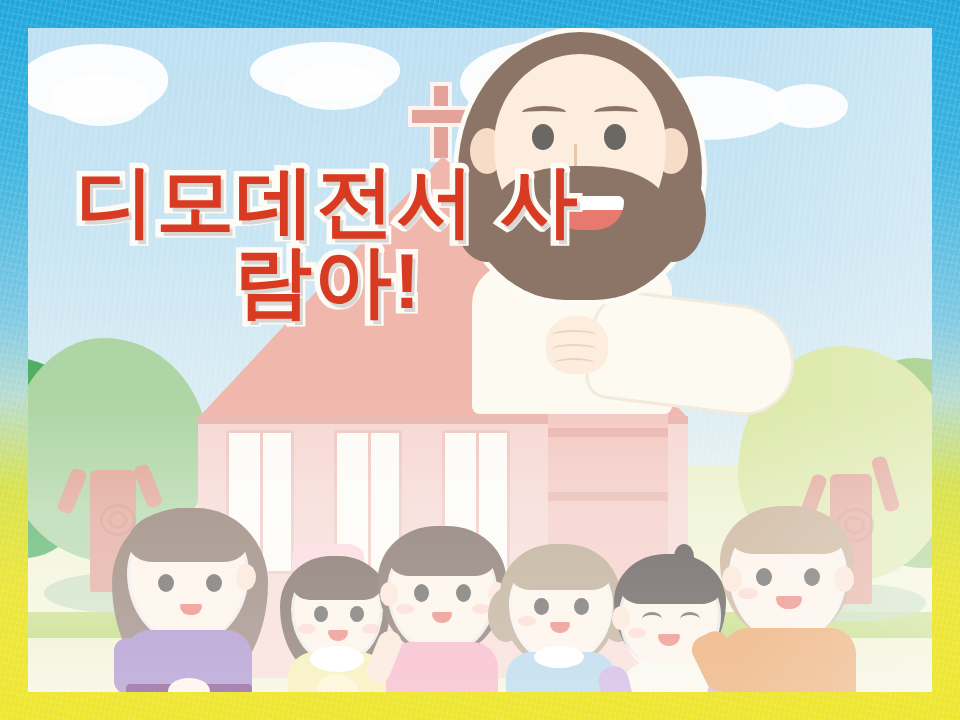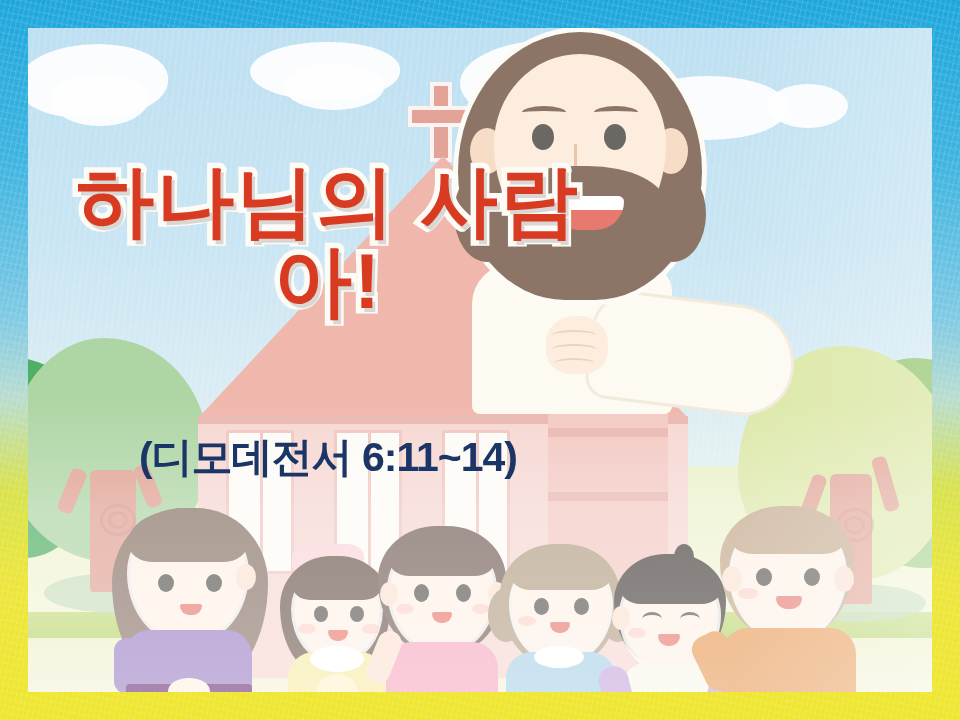--- a/index.html
+++ b/index.html
@@ -449,19 +449,18 @@
       <div class="p-blush" style="left:34px; top:88px; width:20px; height:11px;"></div>
       <div class="p-mouth" style="left:72px; top:96px; width:26px; height:13px;"></div>
       <div class="p-body" style="left:18px; top:128px; width:134px; height:96px; background:#E89A55;"></div>
       <div class="p-arm" style="left:-6px; top:132px; width:38px; height:58px; background:#E89A55; transform:rotate(-26deg);"></div>
     </div>
 
     <div class="wash"></div>
     <div class="wash-right"></div>
 
     <div class="title-block">
-      <div class="title-line l2">하나님의 사람아!</div>
-    </div>
-
-    <div class="subtitle">(디모데전서 6:11~14)</div>
+      <div class="title-line l2">디모데전서 사람아!</div>
+    </div>
+
 
   </div>
 </div>
 
 </body></html>

